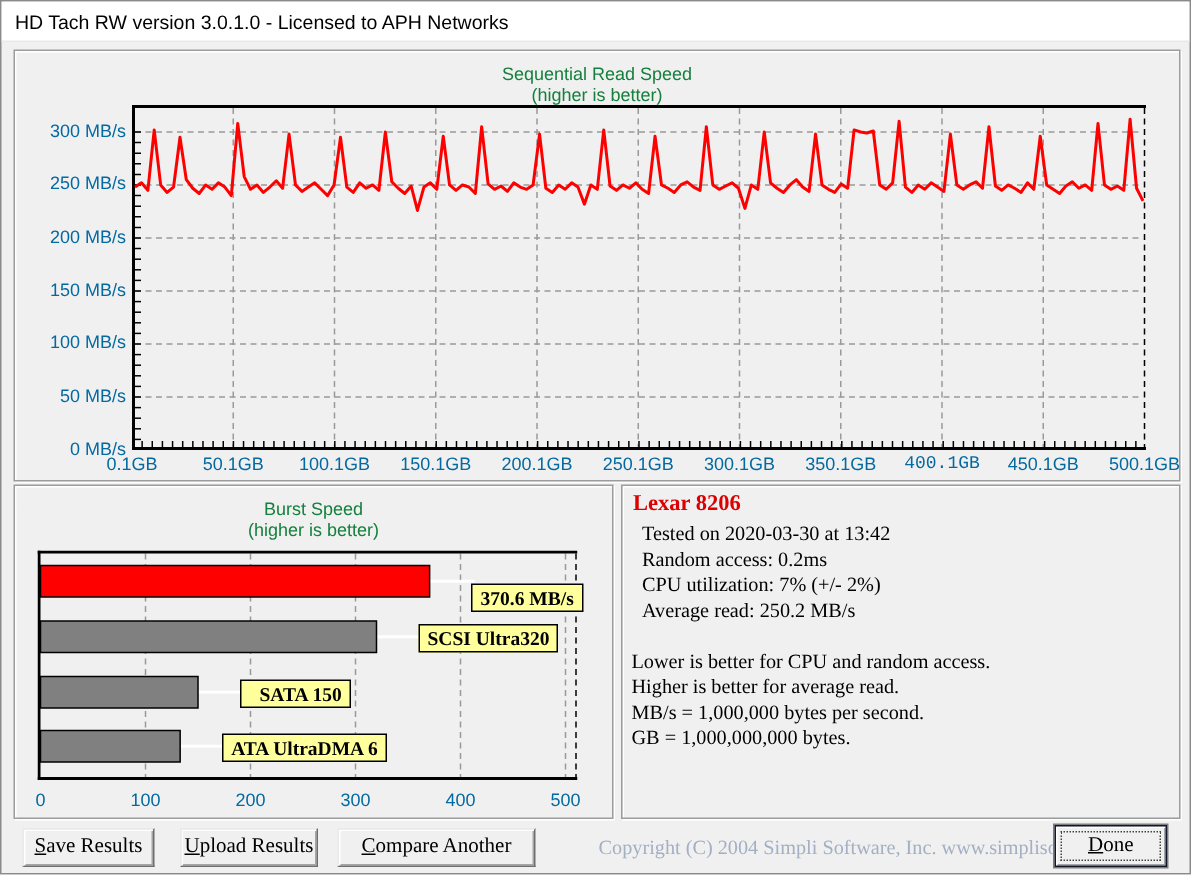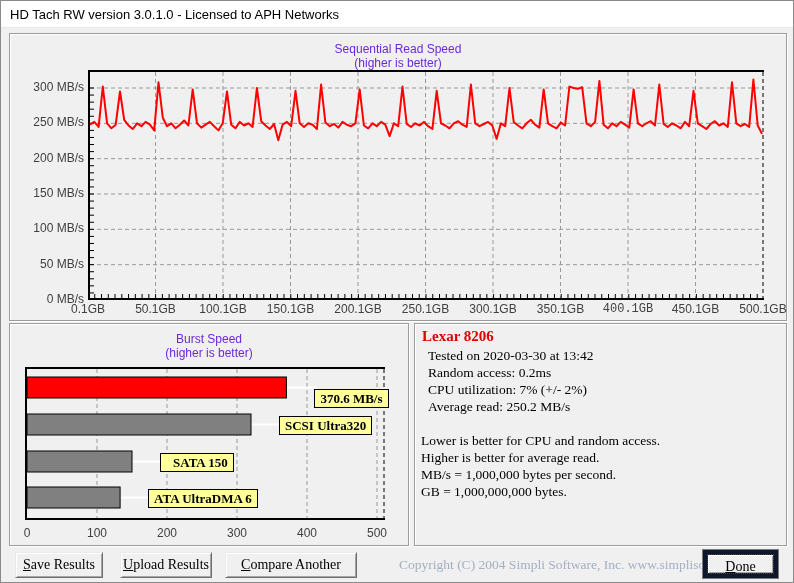--- a/index.html
+++ b/index.html
@@ -14,22 +14,22 @@
     border-bottom:1px solid #e9e9e9;
   }
   .panel{
     position:absolute;background:#f0f0f0;box-sizing:border-box;
     border:1px solid #9c9c9c;
     box-shadow:inset 1px 1px 0 #ffffff, 1px 1px 0 #ffffff;
   }
   #seq-panel{left:8px;top:32px;width:778px;height:288px;}
   #burst-panel{left:8px;top:322px;width:400px;height:223px;}
   #info-panel{left:413px;top:322px;width:373px;height:223px;}
-  .chart-title{position:absolute;width:100%;text-align:center;color:#6d28d9;font-size:12px;}
-  .tick-label{position:absolute;font-size:12px;color:#404040;}
+  .chart-title{position:absolute;width:100%;text-align:center;color:#15803d;font-size:12px;}
+  .tick-label{position:absolute;font-size:12px;color:#0369a1;}
   .y-lab{width:70px;text-align:right;}
   .x-lab{width:64px;text-align:center;}
   .plot{position:absolute;}
   .bar-label{
     position:absolute;background:#ffff9c;border:1px solid #000;color:#000;
     font-family:"Liberation Serif",serif;font-weight:bold;font-size:13px;
     padding:0 5px;height:17px;line-height:17px;white-space:nowrap;
   }
   #info-panel .drive-name{
     position:absolute;left:7px;top:4px;color:#dd0000;font-weight:bold;
@@ -43,21 +43,21 @@
   .btn{
     position:absolute;display:inline-block;box-sizing:border-box;height:26px;
     background:#f0f0f0;border:1px solid;border-color:#eaeaea #6e6e6e #6e6e6e #eaeaea;
     box-shadow:inset 1px 1px 0 #ffffff, inset -1px -1px 0 #a5a5a5;
     font-family:"Liberation Serif",serif;font-size:14px;color:#000;
     text-align:center;cursor:pointer;padding:0;
   }
   .btn span{display:block;line-height:24px;}
   .btn span::first-letter{text-decoration:underline;}
   #done-btn{
-    border:5px solid #0f172a;outline:1px dotted #444;outline-offset:-5px;
+    border:1px solid #0f172a;outline:1px dotted #444;outline-offset:-5px;
     box-shadow:inset 1px 1px 0 #ffffff, inset -1px -1px 0 #a5a5a5, 0 0 0 1px #7c7c7c;
     height:28px;
   }
   #copyright{
     position:absolute;left:398px;top:556px;color:#a3afc2;
     font-family:"Liberation Serif",serif;font-size:13.5px;white-space:nowrap;
   }
 </style>
 </head>
 <body>

